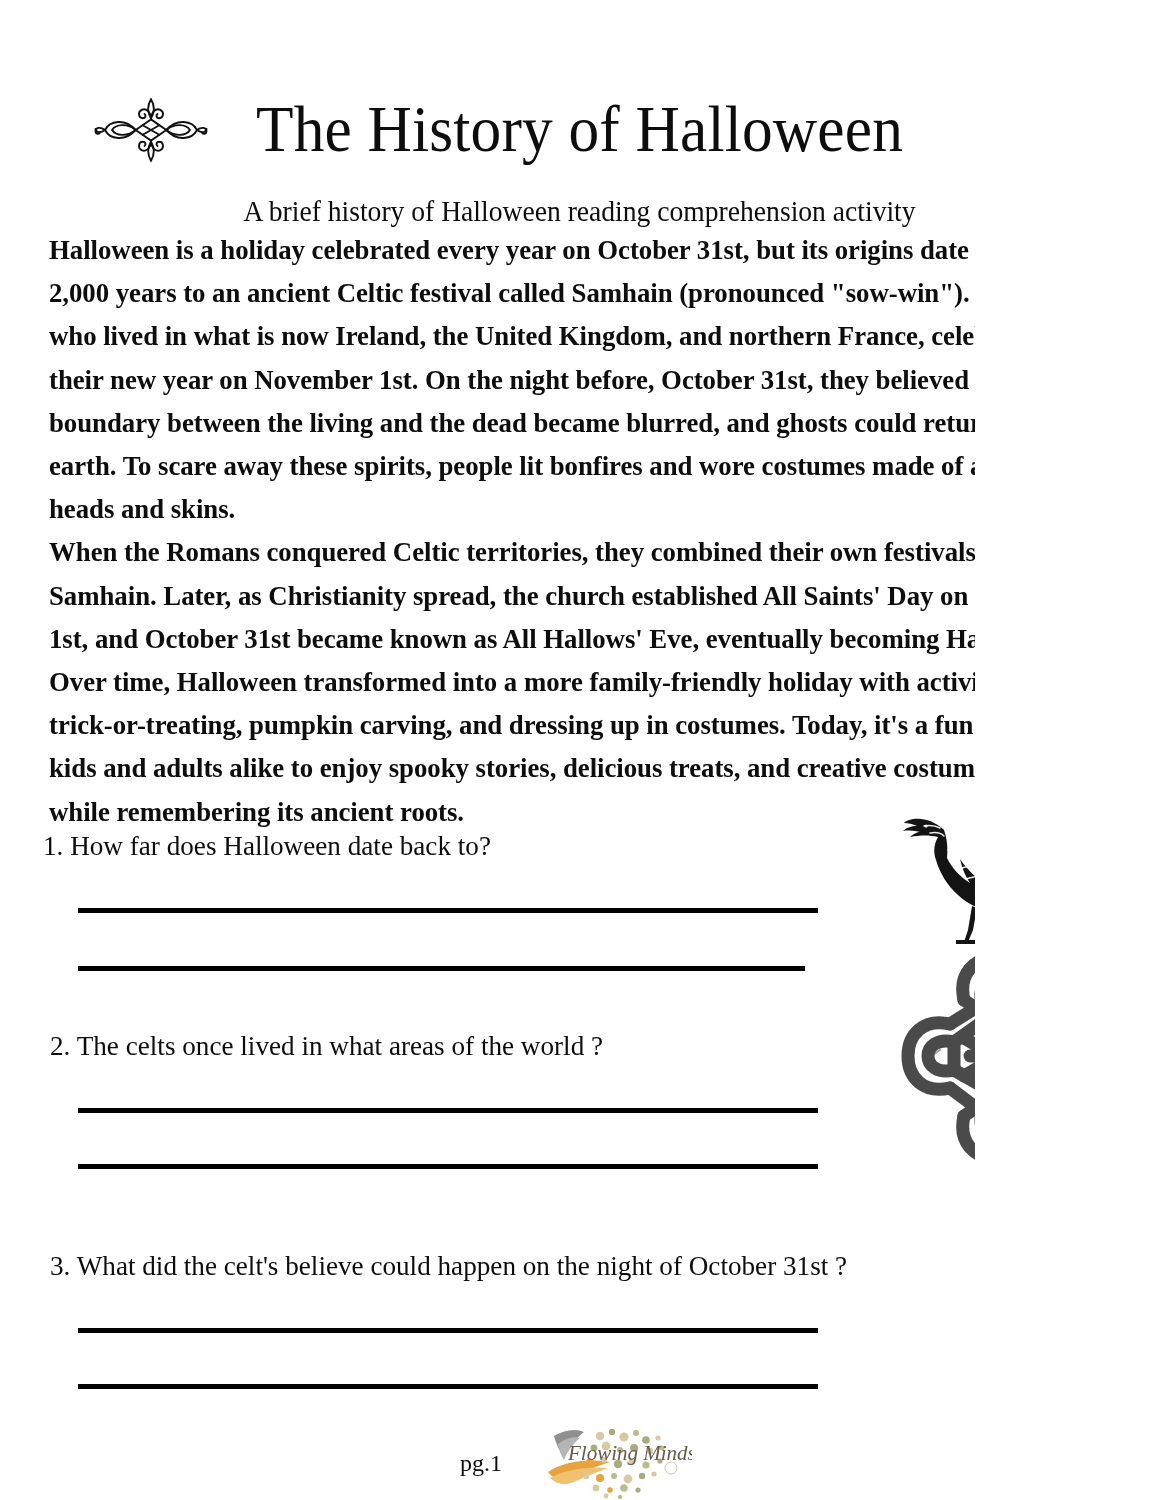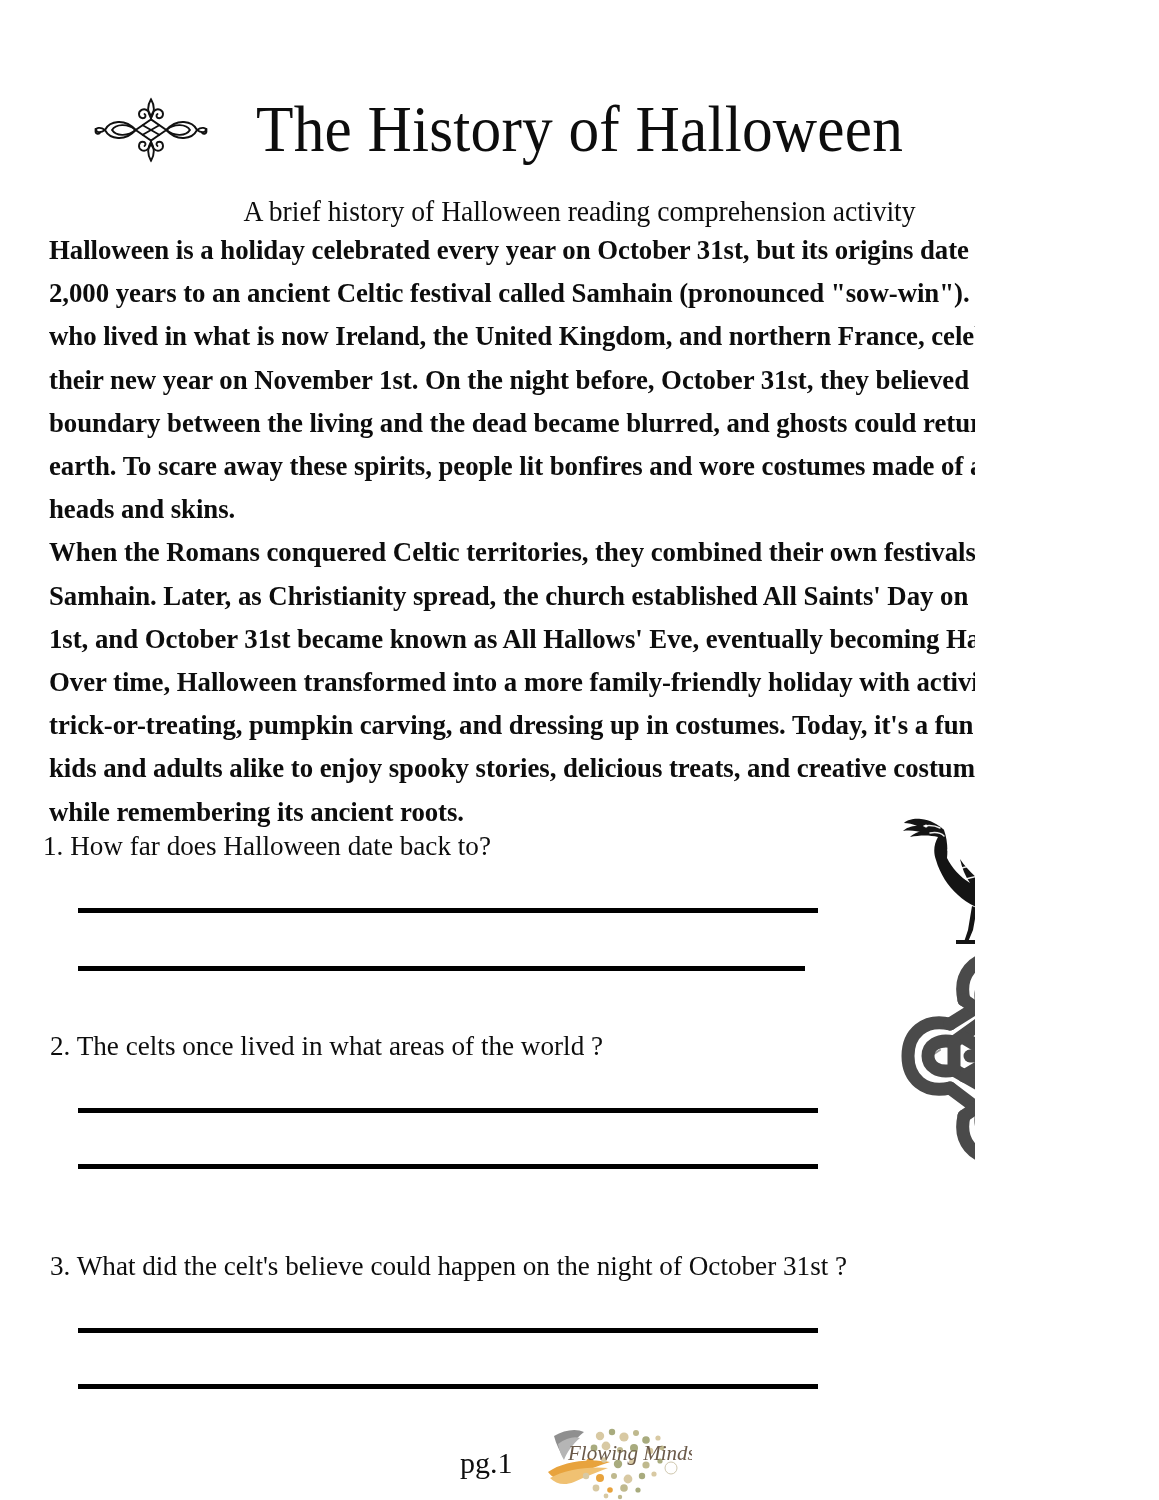--- a/index.html
+++ b/index.html
@@ -137,21 +137,21 @@
     position: absolute;
     top: 1424px;
     left: 0;
     width: 1159px;
     height: 76px;
   }
   .page-number {
     position: absolute;
     left: 460px;
     top: 22px;
-    font-size: 30px;
+    font-size: 24px;
     line-height: 34px;
   }
   .logo {
     position: absolute;
     left: 540px;
     top: 0px;
     width: 152px;
     height: 76px;
   }
   .logo svg { display: block; width: 100%; height: 100%; }

